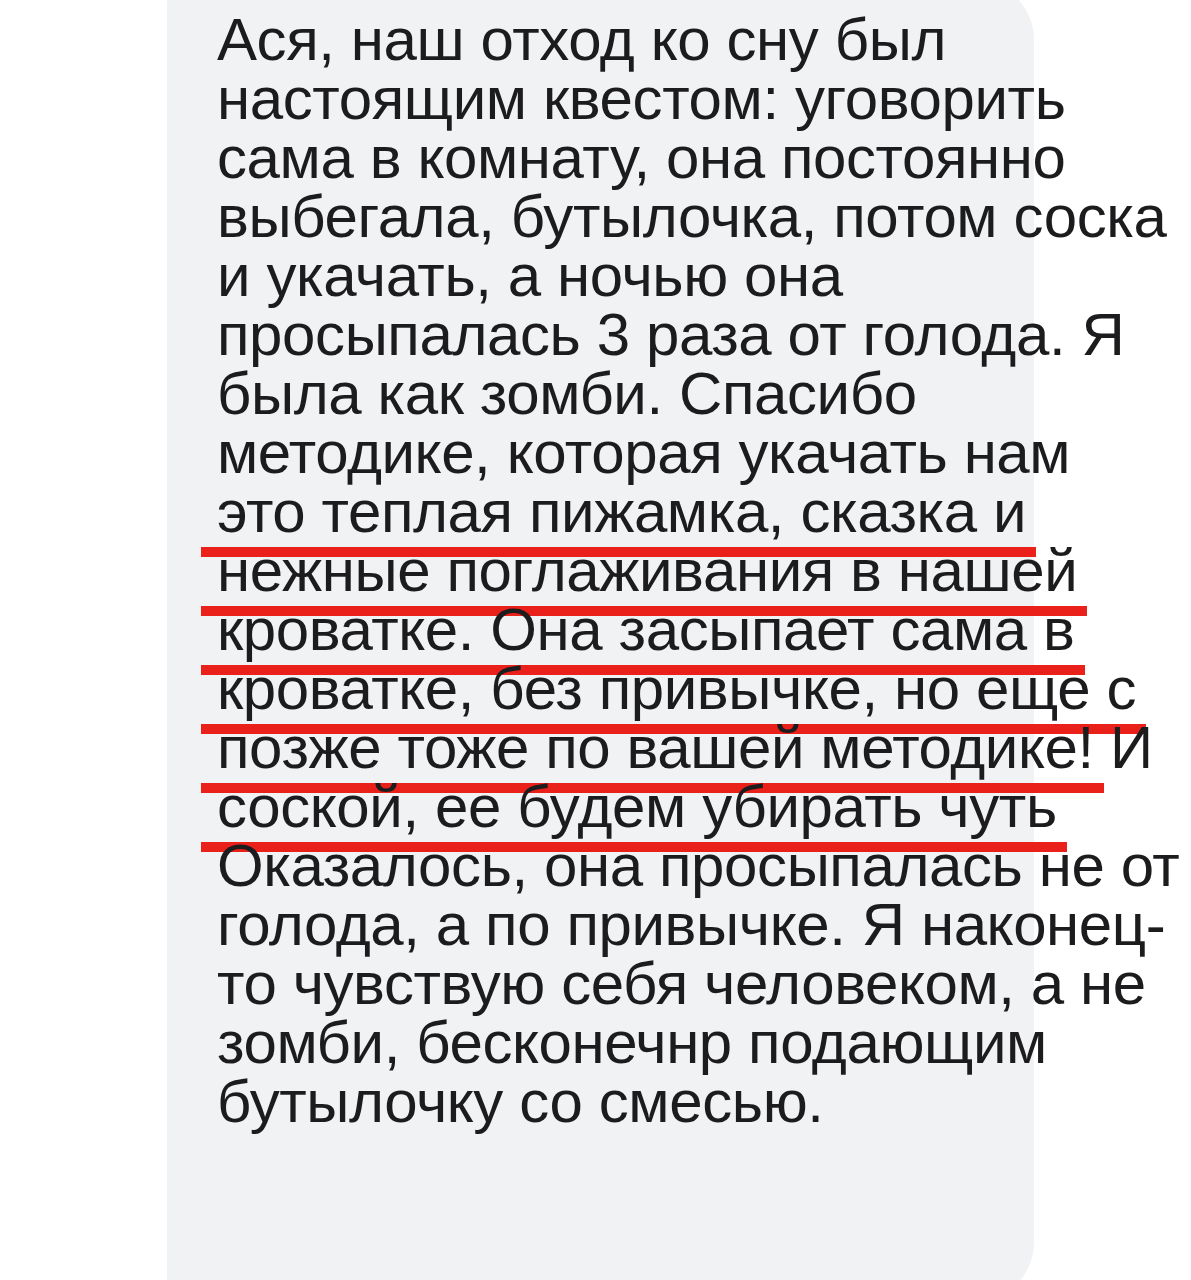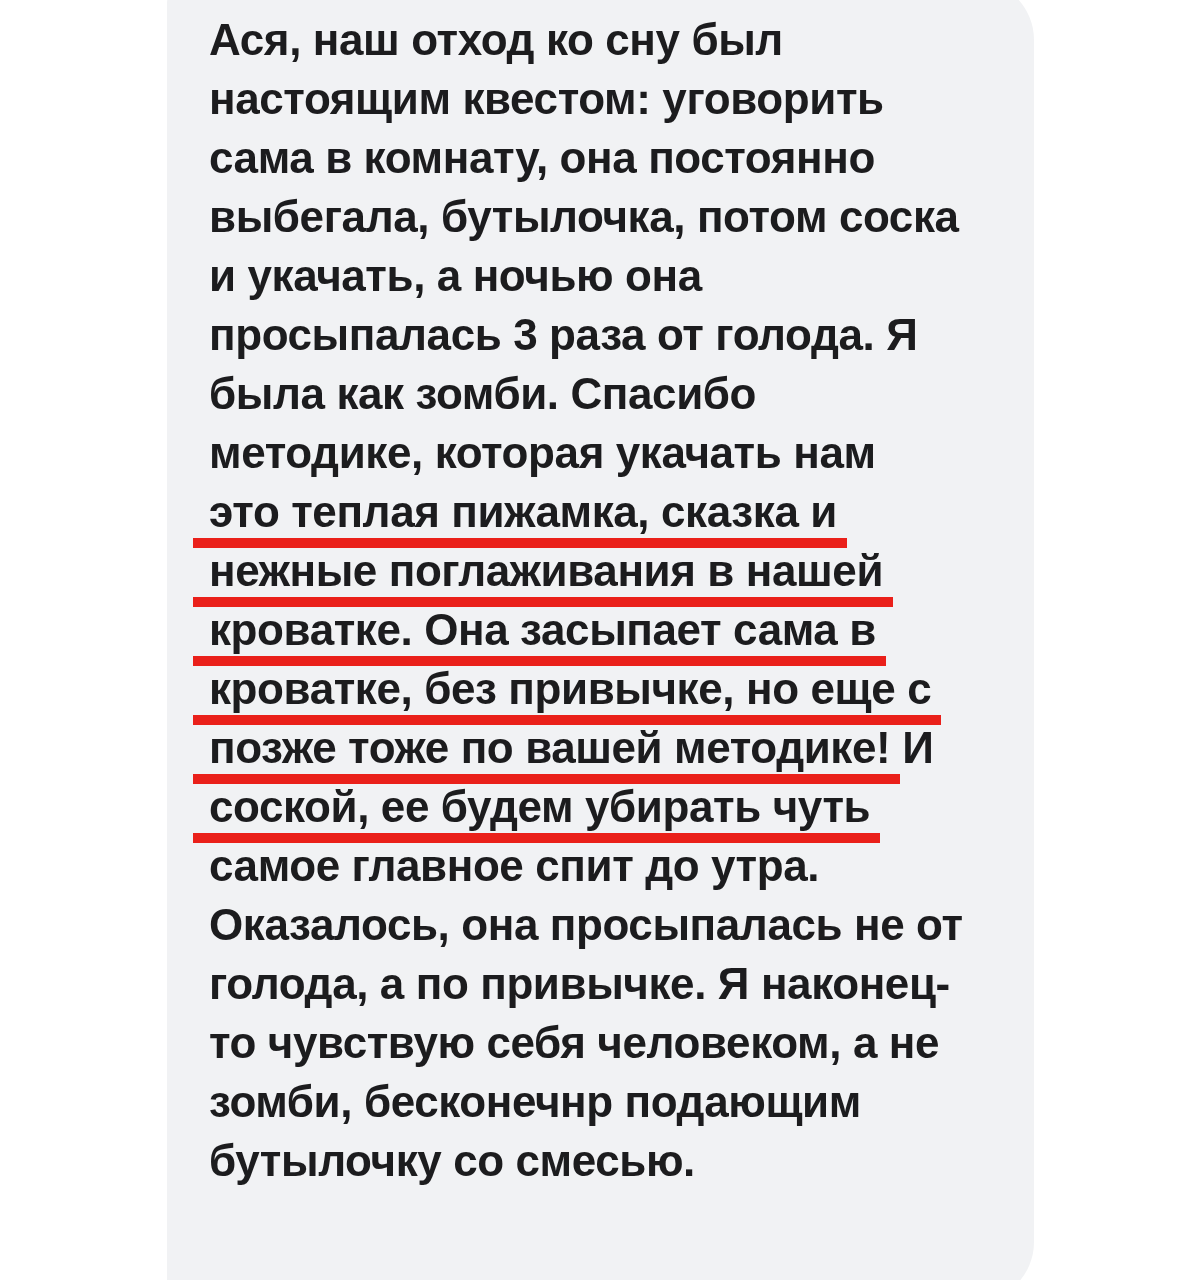--- a/index.html
+++ b/index.html
@@ -27,29 +27,28 @@
     position: absolute;
     left: 167px;
     top: -20px;
     width: 867px;
     height: 1322px;
     background: var(--bubble-bg);
     border-radius: 24px 60px 60px 24px;
   }
   .msg {
     position: absolute;
-    left: 42px;
+    left: 50px;
     top: 30px;
     font-family: "Liberation Sans", "DejaVu Sans", sans-serif;
-    font-size: 44px;
+    font-size: 60px;
     line-height: 59px;
     letter-spacing: -0.4px;
     color: var(--text-color);
     white-space: nowrap;
-    font-weight: bold;
   }
   .line {
     height: 59px;
     white-space: nowrap;
   }
   
   .ul {
     background-image: linear-gradient(var(--underline-color), var(--underline-color));
     background-repeat: no-repeat;
     background-position: left bottom;
@@ -78,21 +77,20 @@
         <div class="line"><span class="">и укачать, а ночью она</span></div>
         <div class="line"><span class="">просыпалась 3 раза от голода. Я</span></div>
         <div class="line"><span class="">была как зомби. Спасибо</span></div>
         <div class="line"><span class="">методике, которая укачать нам</span></div>
         <div class="line"><span class="ul oh">это теплая пижамка, сказка и</span></div>
         <div class="line"><span class="ul oh">нежные поглаживания в нашей</span></div>
         <div class="line"><span class="ul oh">кроватке. Она засыпает сама в</span></div>
         <div class="line"><span class="ul oh">кроватке, без привычке, но еще с</span></div>
         <div class="line"><span class="ul oh">позже тоже по вашей методике!</span><span class=""> И</span></div>
         <div class="line"><span class="ul oh">соской, ее будем убирать чуть</span></div>
-        <div class="line"><span class="">самое главное спит до утра.</span></div>
         <div class="line"><span class="">Оказалось, она просыпалась не от</span></div>
         <div class="line"><span class="">голода, а по привычке. Я наконец-</span></div>
         <div class="line"><span class="">то чувствую себя человеком, а не</span></div>
         <div class="line"><span class="">зомби, бесконечнр подающим</span></div>
         <div class="line"><span class="">бутылочку со смесью.</span></div>
       </div>
   </div>
 </div>
 
 </body></html>

